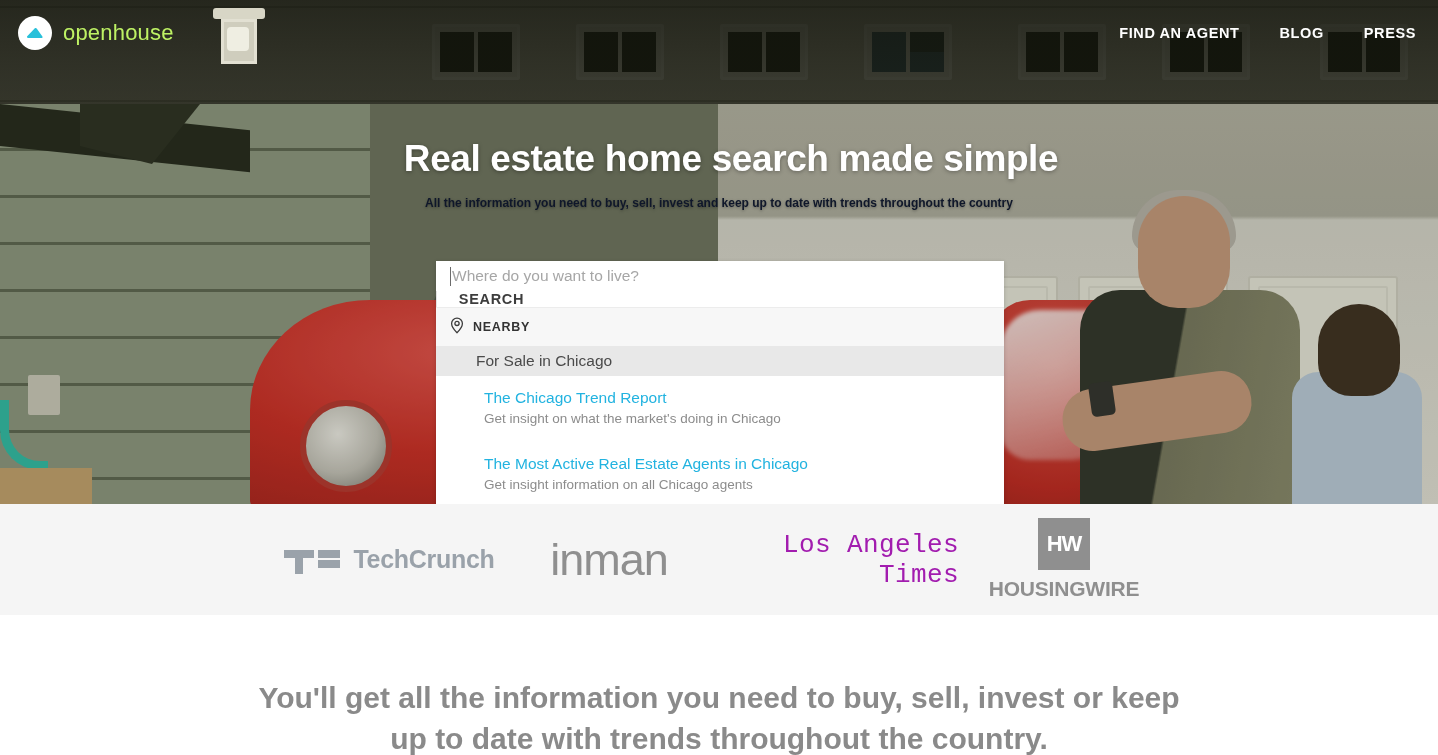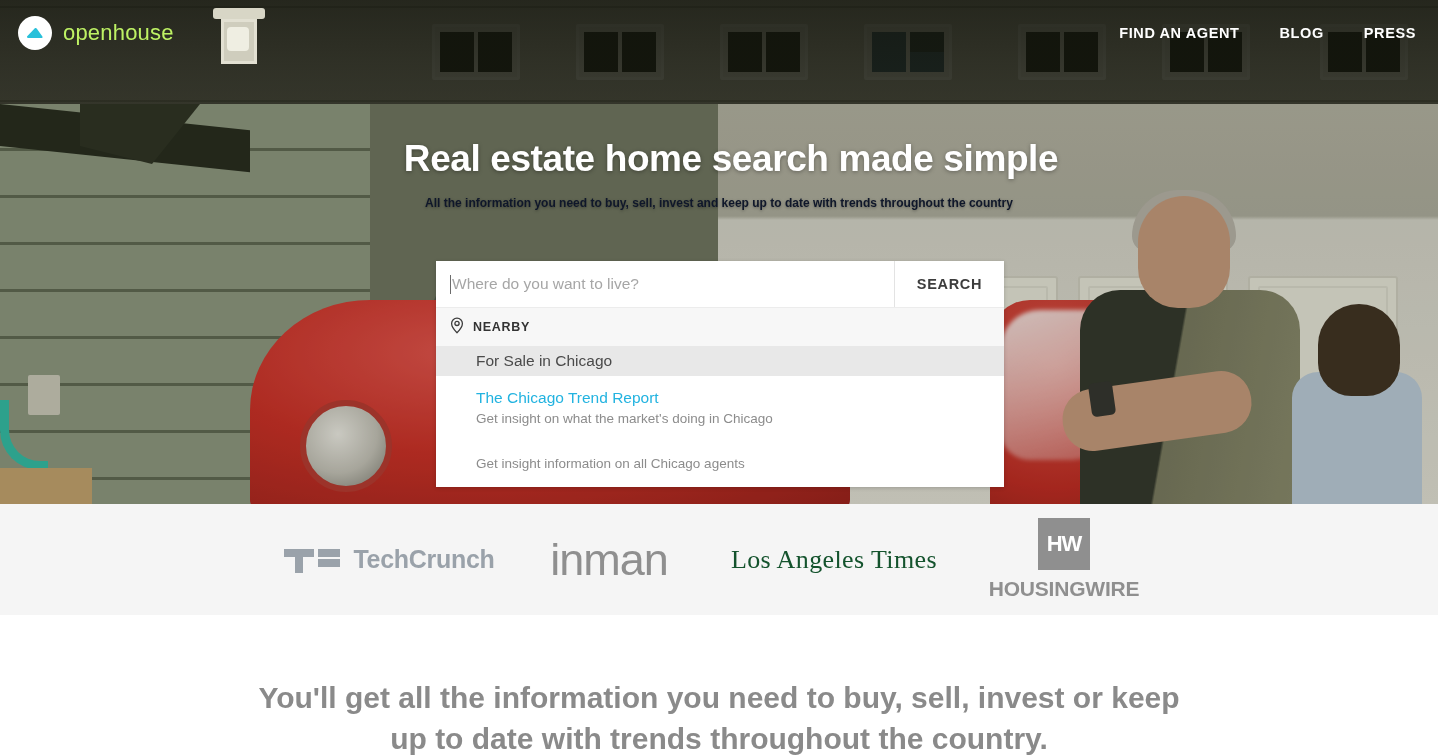--- a/index.html
+++ b/index.html
@@ -235,21 +235,21 @@
     max-width: 620px; margin-left: auto; margin-right: auto;
   }
 
   
   .search-wrap {
     position: absolute; left: 436px; top: 261px; width: 568px;
     z-index: 25;
     box-shadow: 0 1px 4px rgba(0,0,0,.18);
   }
   .search-bar {
-    display: flex; height: 46px; background: #ffffff;
+    display: flex; height: 46px; background: #ffffff; flex-direction: column;
   }
   .search-field {
     flex: 1; display: flex; align-items: center; padding-left: 14px;
     position: relative;
   }
   .caret {
     width: 1px; height: 19px; background: #6b6b6b; margin-right: 1px;
   }
   .search-input {
     border: 0; outline: none; width: 100%;
@@ -273,21 +273,21 @@
   .dd-header .label {
     font-size: 12.5px; font-weight: 700; letter-spacing: .7px; color: #333333;
   }
   .dd-row {
     height: 30px; display: flex; align-items: center;
     padding-left: 40px; font-size: 15.5px; color: #4a4a4a;
     cursor: pointer;
   }
   .dd-row.active { background: #e8e8e8; }
   .dd-item {
-    padding: 11px 0 13px 40px; cursor: pointer;
+    padding: 11px 0 13px 40px; cursor: pointer; margin-left: 8px;
   }
   .dd-item .t {
     font-size: 15.5px; color: #22b3e0; line-height: 21px;
   }
   .dd-item .s {
     font-size: 13.5px; color: #8c8c8c; line-height: 20px; margin-top: 1px;
   }
 
   
   .press {
@@ -303,36 +303,36 @@
   .wsj {
     font-family: "Liberation Serif", serif;
     text-align: center; color: #8d8d8d; line-height: 25px;
     letter-spacing: 1px;
     width: 230px;
   }
   .wsj .l1 { font-size: 20px; }
   .wsj .l2 { font-size: 25px; }
   .wsj .l3 { font-size: 22px; }
 
-  .tc { display: flex; align-items: center; gap: 14px; width: 240px; justify-content: center; }
+  .tc { display: flex; align-items: flex-end; gap: 14px; width: 240px; justify-content: center; }
   .tc-mark { position: relative; width: 56px; height: 26px; }
   .tc-mark span { position: absolute; background: #9aa2aa; }
   .tc-mark .a { left: 0;  top: 2px;  width: 30px; height: 8px; }
   .tc-mark .b { left: 11px; top: 10px; width: 8px;  height: 16px; }
   .tc-mark .c { left: 34px; top: 2px;  width: 22px; height: 8px; }
   .tc-mark .d { left: 34px; top: 12px; width: 22px; height: 8px; }
   .tc-name { font-size: 25px; font-weight: 700; color: #9aa2aa; letter-spacing: -.3px; }
 
   .inman {
     font-size: 45px; color: #8f8f8f; letter-spacing: -1px;
     width: 200px; text-align: center; font-weight: 400;
   }
   .lat {
-    font-family: Liberation Serif, serif;
-    font-size: 26px; color: #14532d; width: 250px; text-align: center;
+    font-family: Liberation Mono, monospace;
+    font-size: 26px; color: #a21caf; width: 250px; text-align: right;
     letter-spacing: .4px;
   }
   .hw { width: 210px; text-align: center; }
   .hw-box {
     width: 52px; height: 52px; background: #8f8f8f; margin: 0 auto 7px;
     display: flex; align-items: center; justify-content: center;
     color: #ffffff; font-size: 22px; font-weight: 700; letter-spacing: -1px;
   }
   .hw-name {
     font-size: 21px; font-weight: 700; color: #8f8f8f; letter-spacing: -.2px;
@@ -488,20 +488,21 @@
         <div class="dd-row active">
           <span>For Sale in Chicago</span>
         </div>
 
         <div class="dd-item">
           <div class="t">The Chicago Trend Report</div>
           <div class="s">Get insight on what the market's doing in Chicago</div>
         </div>
 
         <div class="dd-item">
+          <div class="t">The Most Active Real Estate Agents in Chicago</div>
           <div class="s">Get insight information on all Chicago agents</div>
         </div>
 
       </div>
     </div>
   </div>
 
   <div class="press">
 
 

